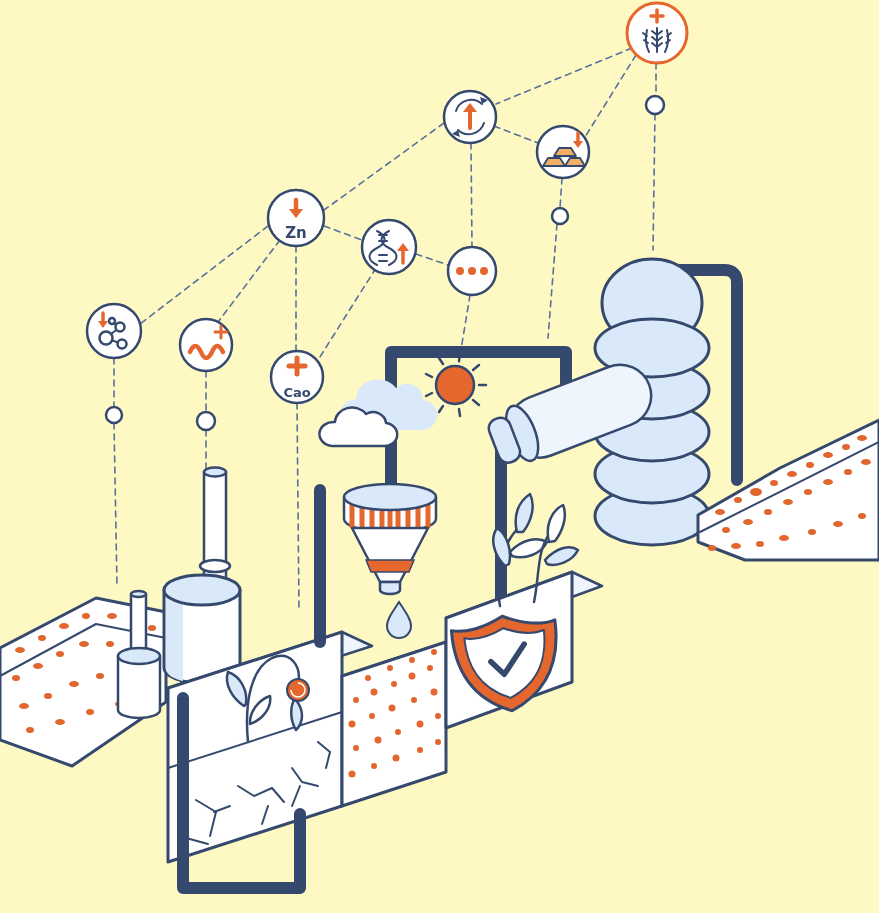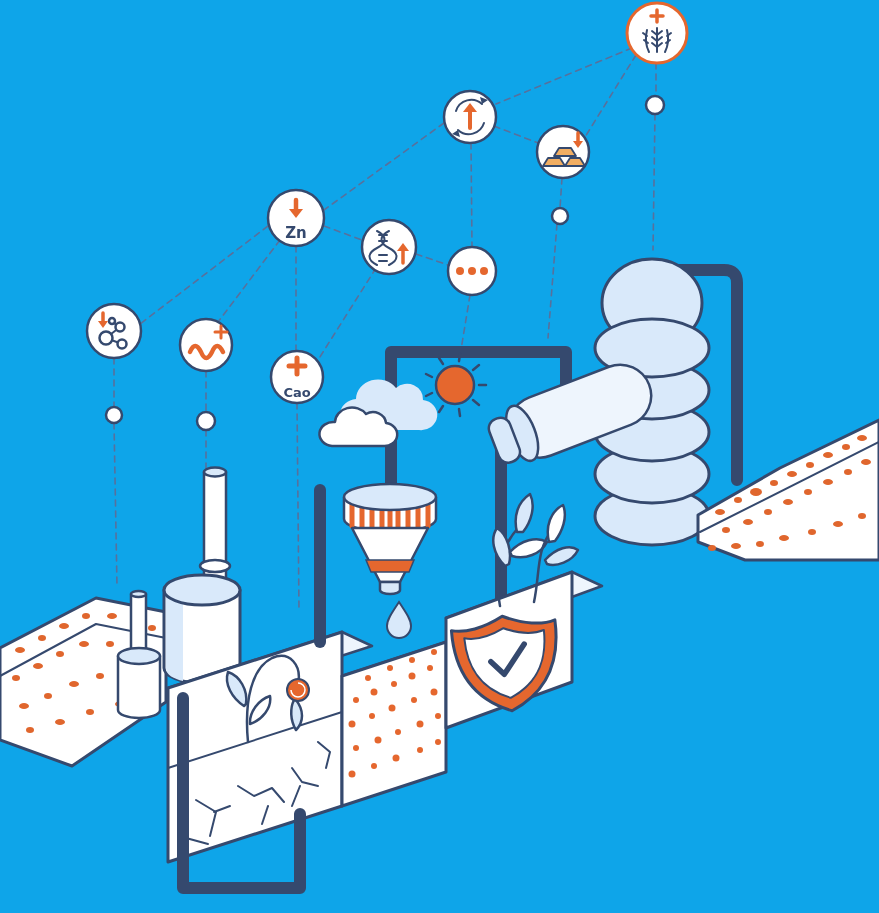--- a/index.html
+++ b/index.html
@@ -1,16 +1,16 @@
 <!DOCTYPE html>
 <html><head>
 <meta charset="utf-8">
 <style>
   html,body{margin:0;padding:0;background:#ffffff;}
-  .stage{width:879px;height:913px;position:relative;background:#0ea5e9;overflow:hidden;}
+  .stage{width:879px;height:913px;position:relative;background:#fef9c3;overflow:hidden;}
   svg{display:block;}
   .ln{stroke:#35496e;stroke-width:2.5;fill:none;stroke-linecap:round;stroke-linejoin:round}
   .ln2{stroke:#35496e;stroke-width:2;fill:none;stroke-linecap:round;stroke-linejoin:round}
   .f-w{fill:#ffffff;stroke:#35496e;stroke-width:2.5;stroke-linejoin:round}
   .f-w3{fill:#ffffff;stroke:#35496e;stroke-width:3;stroke-linejoin:round}
   .f-lb{fill:#d9e9fa;stroke:#35496e;stroke-width:2.5;stroke-linejoin:round}
   .f-lb3{fill:#d9e9fa;stroke:#35496e;stroke-width:3;stroke-linejoin:round}
   .f-pale{fill:#eef5fd;stroke:#35496e;stroke-width:2.5;stroke-linejoin:round}
   .dash{stroke:#58709c;stroke-width:1.6;stroke-dasharray:6 5;fill:none;stroke-linecap:round}
   .pipe{stroke:#35496e;stroke-width:12;fill:none;stroke-linecap:round;stroke-linejoin:round}

